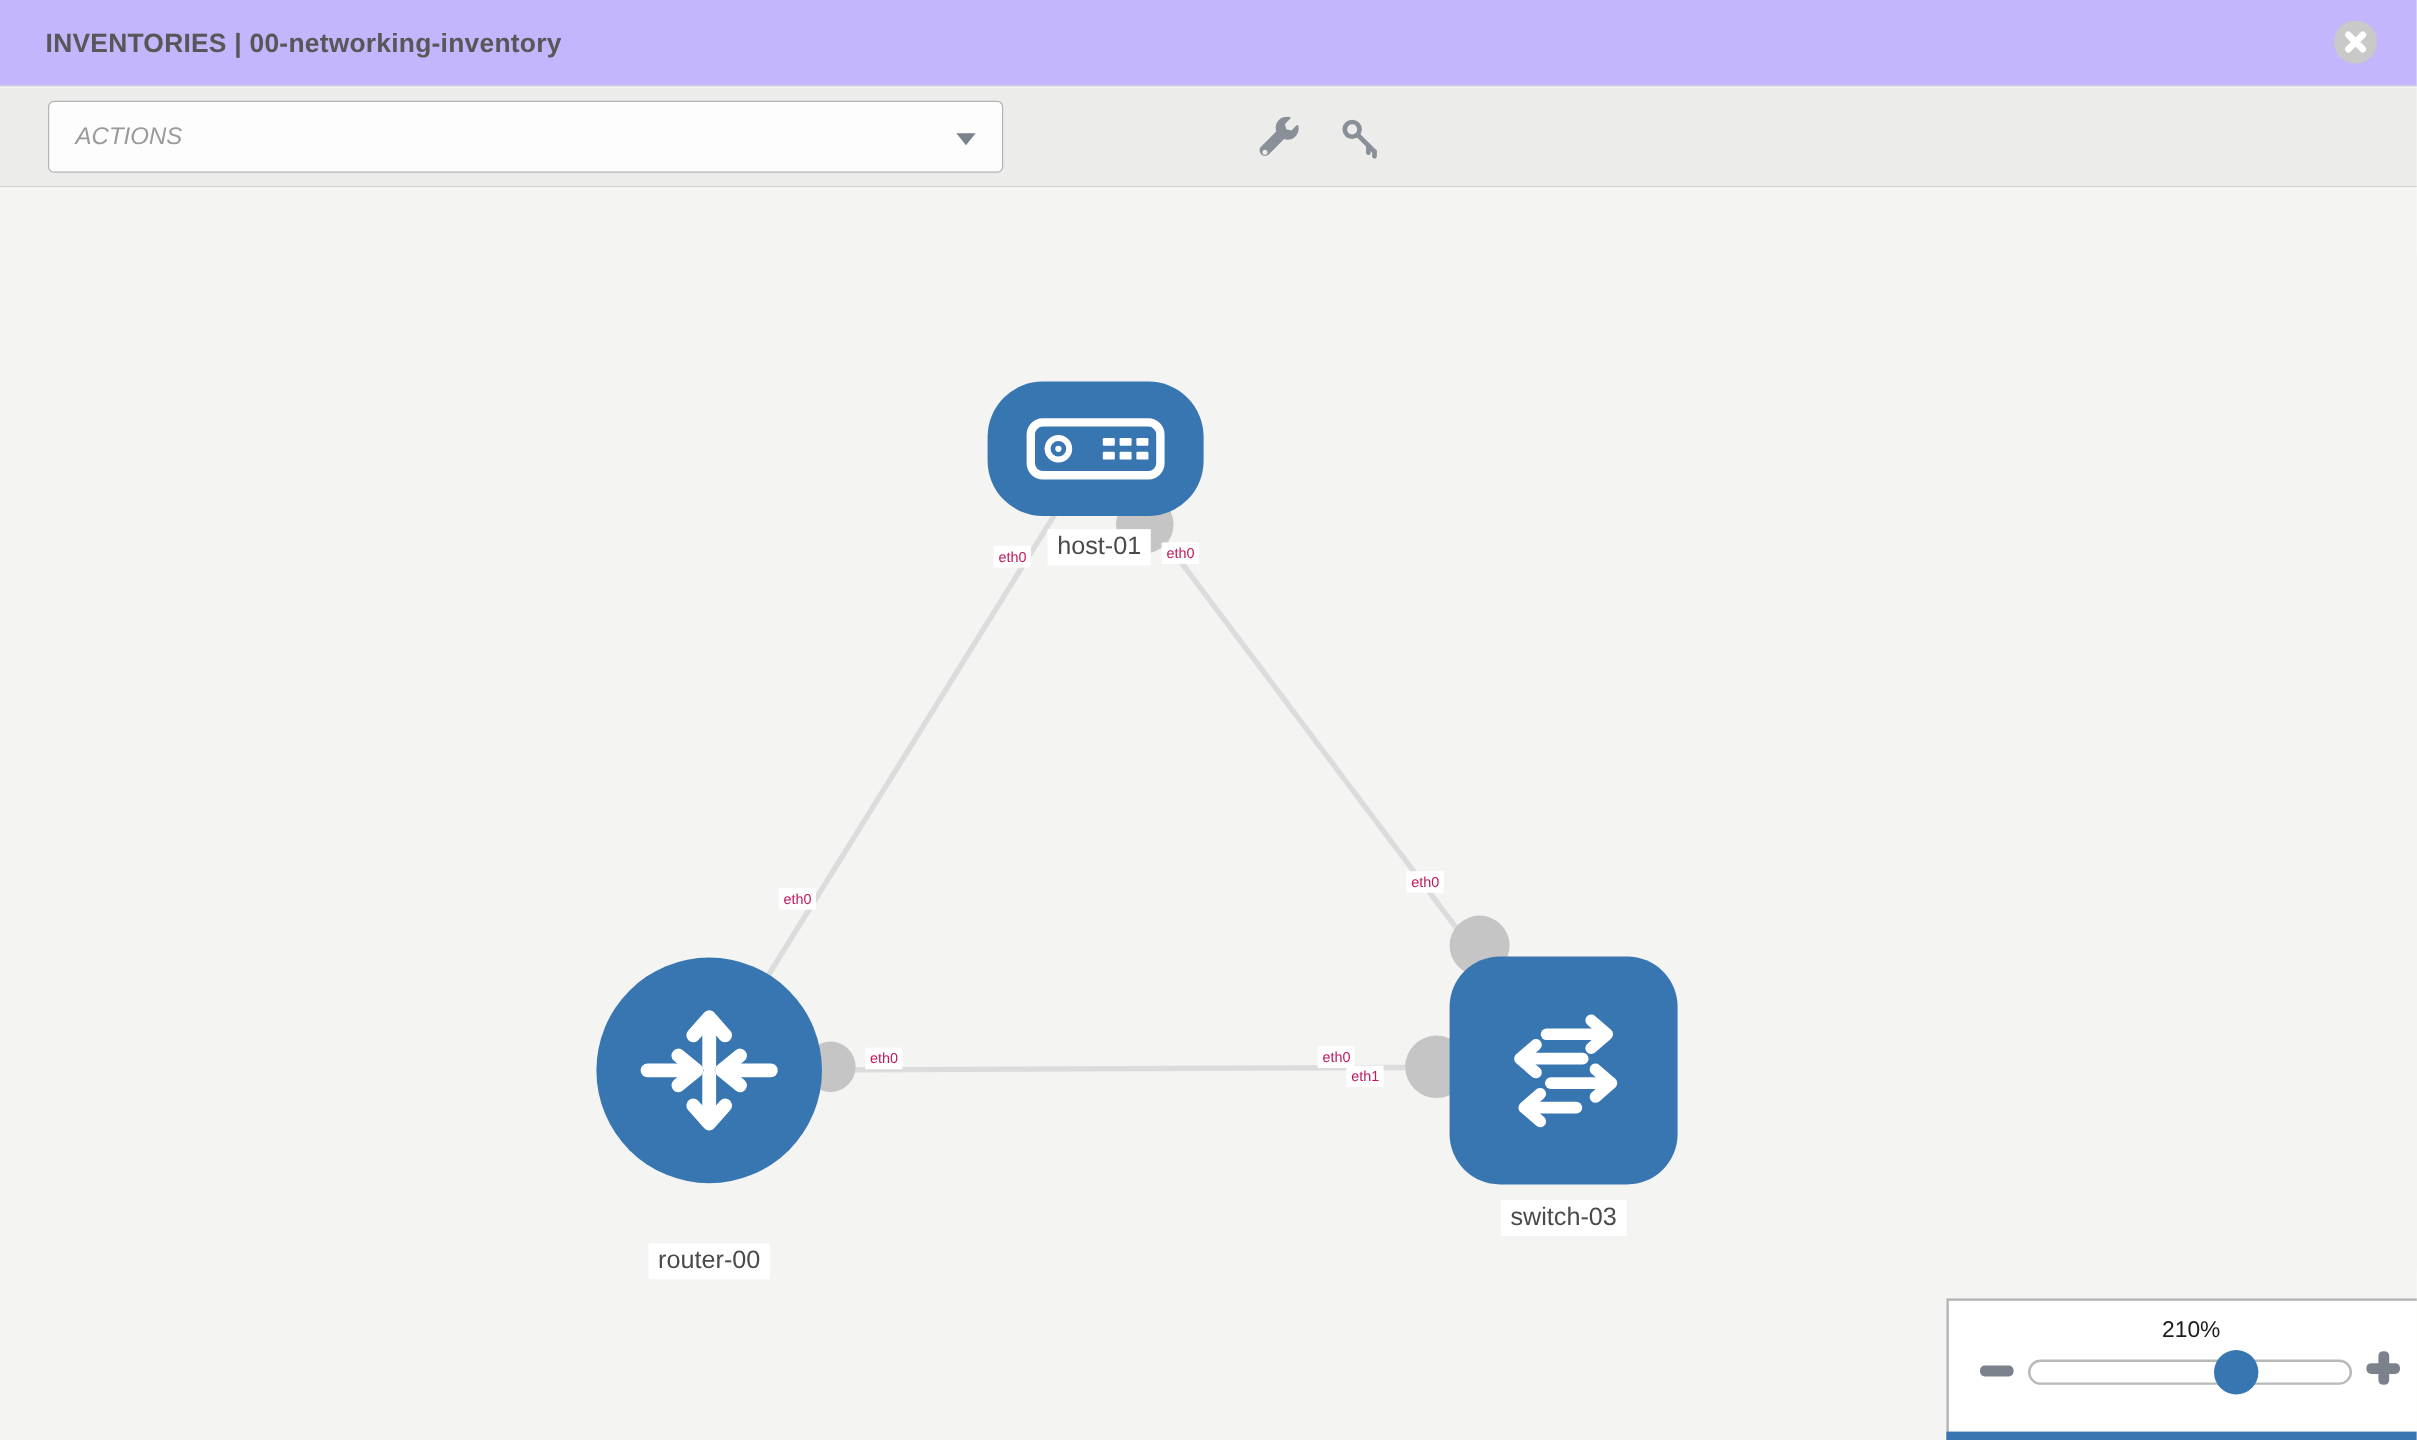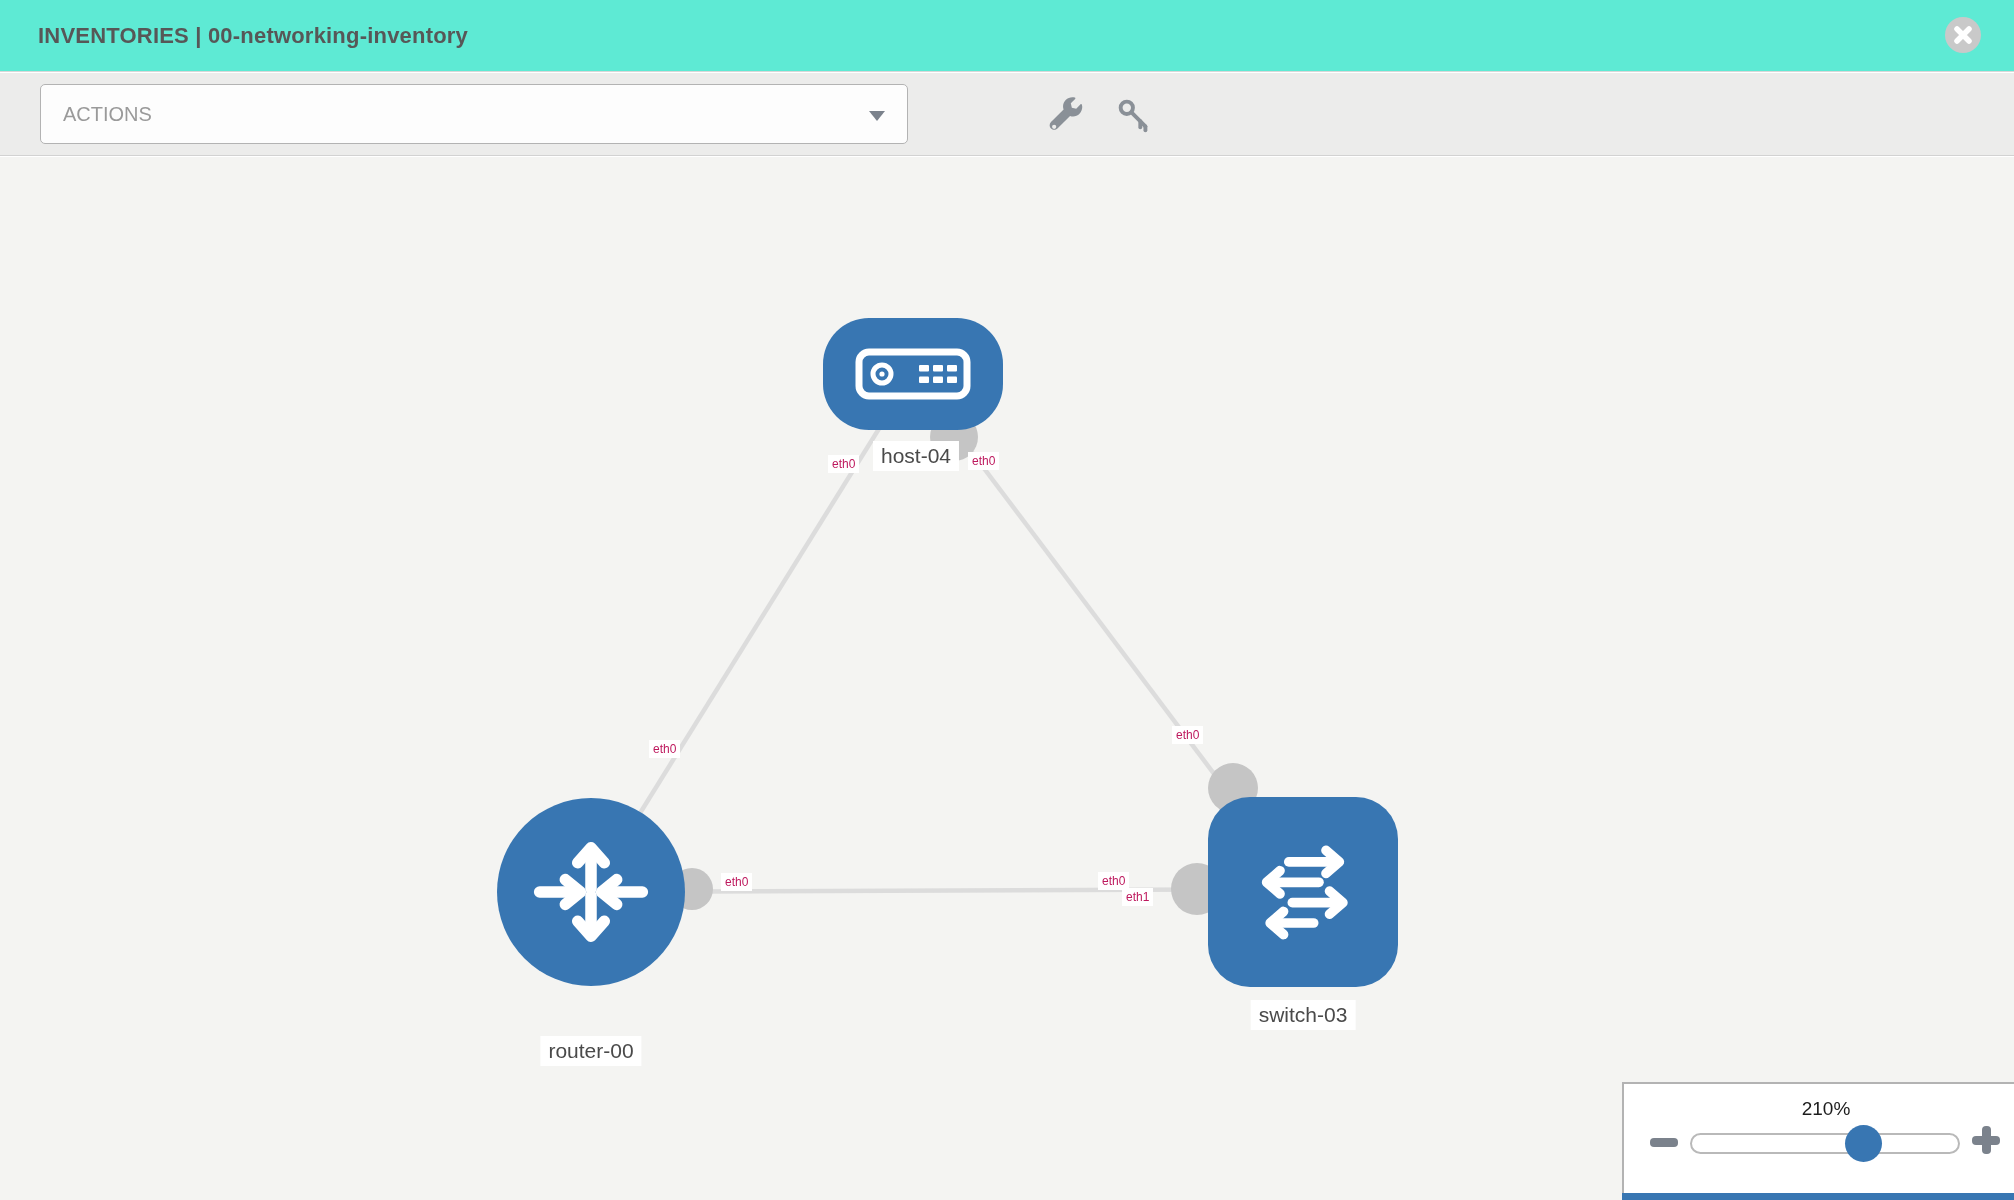--- a/index.html
+++ b/index.html
@@ -1,33 +1,33 @@
 <!DOCTYPE html>
 <html><head>
 <meta charset="utf-8">
 <style>
   * { margin:0; padding:0; box-sizing:border-box; }
   html,body { width:2014px; height:1200px; overflow:hidden; }
   body { font-family:"Liberation Sans", sans-serif; background:#ffffff; position:relative; }
 
   
-  .header { position:absolute; left:0; top:0; width:2014px; height:72px; background:#5eead4;
+  .header { position:absolute; left:0; top:0; width:2014px; height:72px; background:#c4b5fd;
             border-bottom:1px solid #d8d8d8; }
   .header-title { position:absolute; left:38px; top:0; line-height:72px; font-size:22px;
                   font-weight:bold; color:#575757; letter-spacing:.2px; }
   .close-btn { position:absolute; left:1945px; top:17px; width:36px; height:36px; border-radius:50%;
                background:#c9c9c9; cursor:pointer; }
   .close-btn svg { position:absolute; left:8px; top:8px; }
 
   
   .toolbar { position:absolute; left:0; top:73px; width:2014px; height:83px; background:#ececeb;
              border-bottom:1px solid #d2d2d2; }
   .dd { position:absolute; top:11px; height:60px; background:#fdfdfd; border:1px solid #b3b3b3;
         border-radius:5px; cursor:pointer; }
-  .dd-actions { left:40px; width:868px; }
+  .dd-actions { left:40px; width:796px;font-style:italic; }
   .dd-search  { left:1183px; width:797px; }
   .dd-text { position:absolute; left:22px; top:0; line-height:58px; font-size:20px; color:#9a9a9a; }
   .dd-caret { position:absolute; right:22px; top:26px; width:0; height:0;
               border-left:8px solid transparent; border-right:8px solid transparent;
               border-top:10px solid #7b828c; }
   .tool-icon { position:absolute; top:24px; width:36px; height:36px; cursor:pointer; }
   .tool-wrench { left:1048px; }
   .tool-key { left:1116px; }
 
   
@@ -182,21 +182,21 @@
         <path d="M-26,-24 L-41,-11 L-26,2"></path>
         <path d="M-12,12 L42,12"></path>
         <path d="M30,-1 L45,12 L30,25"></path>
         <path d="M12,35 L-34,35"></path>
         <path d="M-22,22 L-37,35 L-22,48"></path>
       </g>
     </svg>
   </span>
 </div>
 
-<div class="node-label lbl-host">host-04</div>
+<div class="node-label lbl-host">host-01</div>
 <div class="node-label lbl-router">router-00</div>
 <div class="node-label lbl-switch">switch-03</div>
 
 <div class="if-label if-1">eth0</div>
 <div class="if-label if-2">eth0</div>
 <div class="if-label if-3">eth0</div>
 <div class="if-label if-4">eth0</div>
 <div class="if-label if-5">eth0</div>
 <div class="if-label if-6">eth0</div>
 <div class="if-label if-7">eth1</div>

